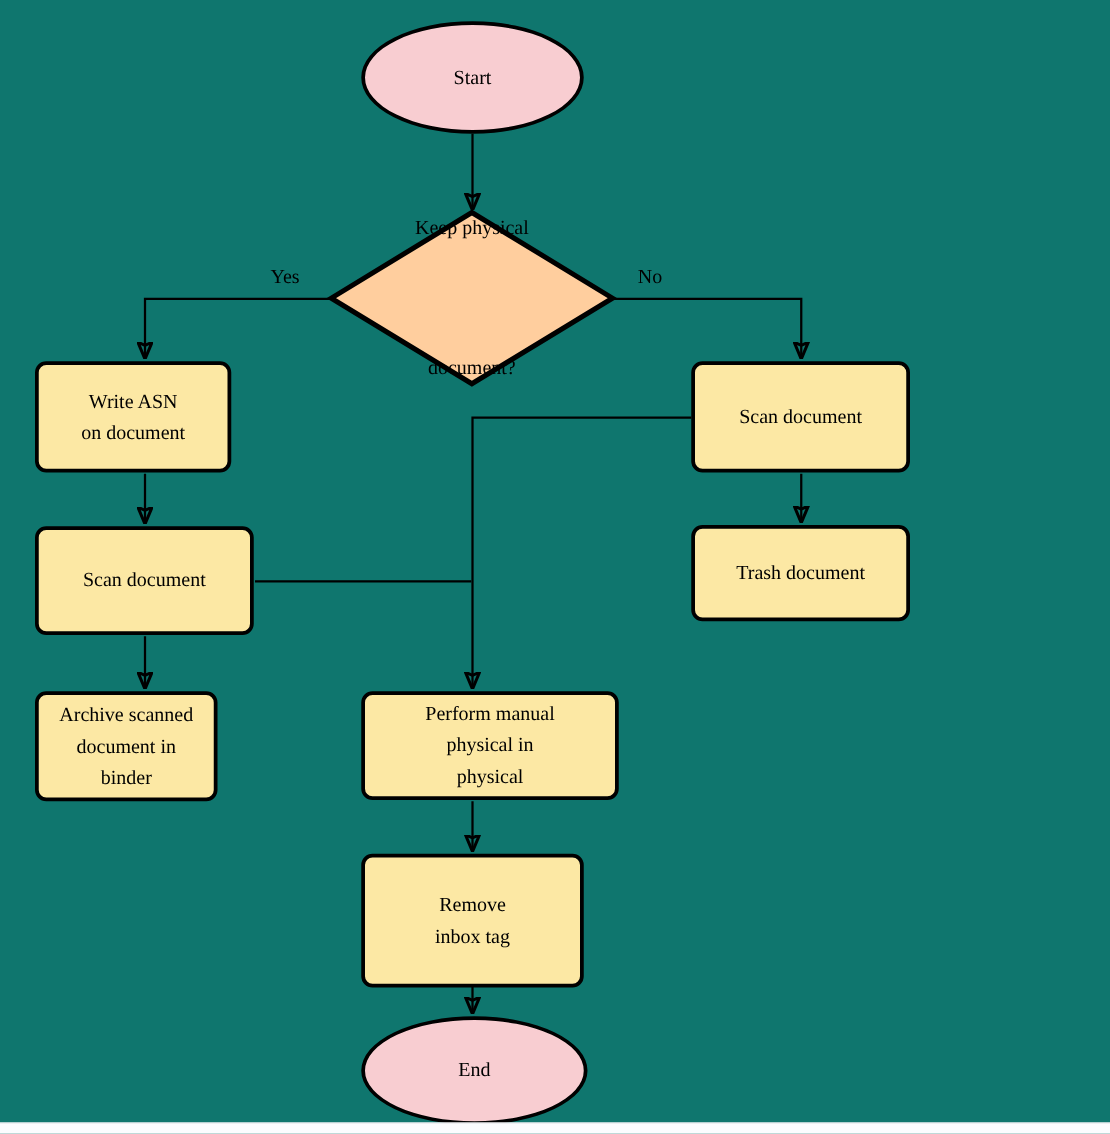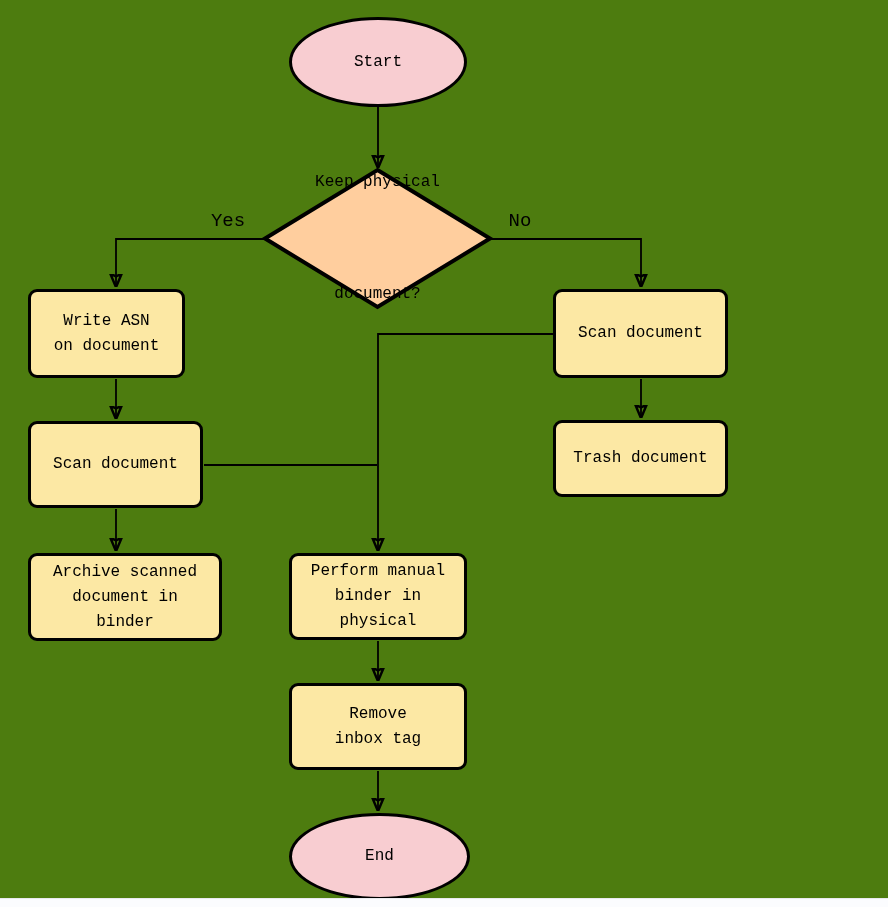--- a/index.html
+++ b/index.html
@@ -1,18 +1,18 @@
 <!DOCTYPE html>
 <html style="--terminator-fill: #f8cdd1; --decision-fill: #ffce9e; --process-fill: #fce8a4; --stroke: #000000; --text: #000000;"><head>
 <meta charset="utf-8">
 <style>
   html,body { margin:0; padding:0; background:#ffffff; }
   .canvas {
-    position:relative; width:888px; height:907px; background:#4d7c0f;
-    font-family:Liberation Mono, monospace; color:var(--text,#000);
+    position:relative; width:888px; height:907px; background:#0f766e;
+    font-family:Liberation Serif, serif; color:var(--text,#000);
     overflow:hidden;
   }
   .edges { position:absolute; left:0; top:0; width:888px; height:907px; }
   .edges path { stroke:var(--stroke,#000); stroke-width:1.8; fill:none; }
 
   .node {
     position:absolute; box-sizing:border-box;
     display:flex; flex-direction:column; align-items:center; justify-content:center;
     font-size:16px; line-height:25px; text-align:center; color:var(--text,#000);
   }
@@ -31,21 +31,21 @@
     fill:var(--decision-fill,#ffce9e);
     stroke:var(--stroke,#000);
     stroke-width:4; stroke-linejoin:miter; stroke-miterlimit:10;
   }
   .decision-label {
     position:absolute; display:flex; flex-direction:column;
     align-items:center; justify-content:space-between;
     font-size:16px; line-height:25px; text-align:center;
   }
   .edge-label {
-    position:absolute; font-size:19px; line-height:25px; text-align:center;
+    position:absolute; font-size:16px; line-height:25px; text-align:center;
   }
   .annotation {
     position:absolute; font-size:17px; line-height:25px; font-style:italic;
     white-space:nowrap;
   }
   .line { white-space:nowrap; }
   .bottom-strip {
     position:absolute; left:0; top:898px; width:888px; height:9px;
     background:#fbfcfe; border-top:1px solid #e9eaee;
   }
@@ -90,42 +90,42 @@
 
   <div class="node process" style="left:28px;top:289px;width:157px;height:89px;">
     <div class="line">Write ASN</div>
     <div class="line">on document</div>
   </div>
 
   <div class="node process" style="left:28px;top:421px;width:175px;height:87px;">
     <div class="line">Scan document</div>
   </div>
 
-  <div class="node process" style="left:28px;top:553px;width:194px;height:88px;">
+  <div class="node process" style="left:28px;top:553px;width:146px;height:88px;">
     <div class="line">Archive scanned</div>
     <div class="line">document in</div>
     <div class="line">binder</div>
   </div>
 
   <div class="node process" style="left:553px;top:289px;width:175px;height:89px;">
     <div class="line">Scan document</div>
   </div>
 
   <div class="node process" style="left:553px;top:420px;width:175px;height:77px;">
     <div class="line">Trash document</div>
   </div>
 
-  <div class="node process" style="left:289px;top:553px;width:178px;height:87px;">
+  <div class="node process" style="left:289px;top:553px;width:206px;height:87px;">
     <div class="line">Perform manual</div>
-    <div class="line">binder in</div>
+    <div class="line">physical in</div>
     <div class="line">physical</div>
   </div>
 
 
-  <div class="node process" style="left:289px;top:683px;width:178px;height:87px;">
+  <div class="node process" style="left:289px;top:683px;width:178px;height:107px;">
     <div class="line">Remove</div>
     <div class="line">inbox tag</div>
   </div>
 
   <div class="node terminator" style="left:289px;top:813px;width:181px;height:87px;">
     <div class="line">End</div>
   </div>
 
   <div class="bottom-strip"></div>
 </div>

